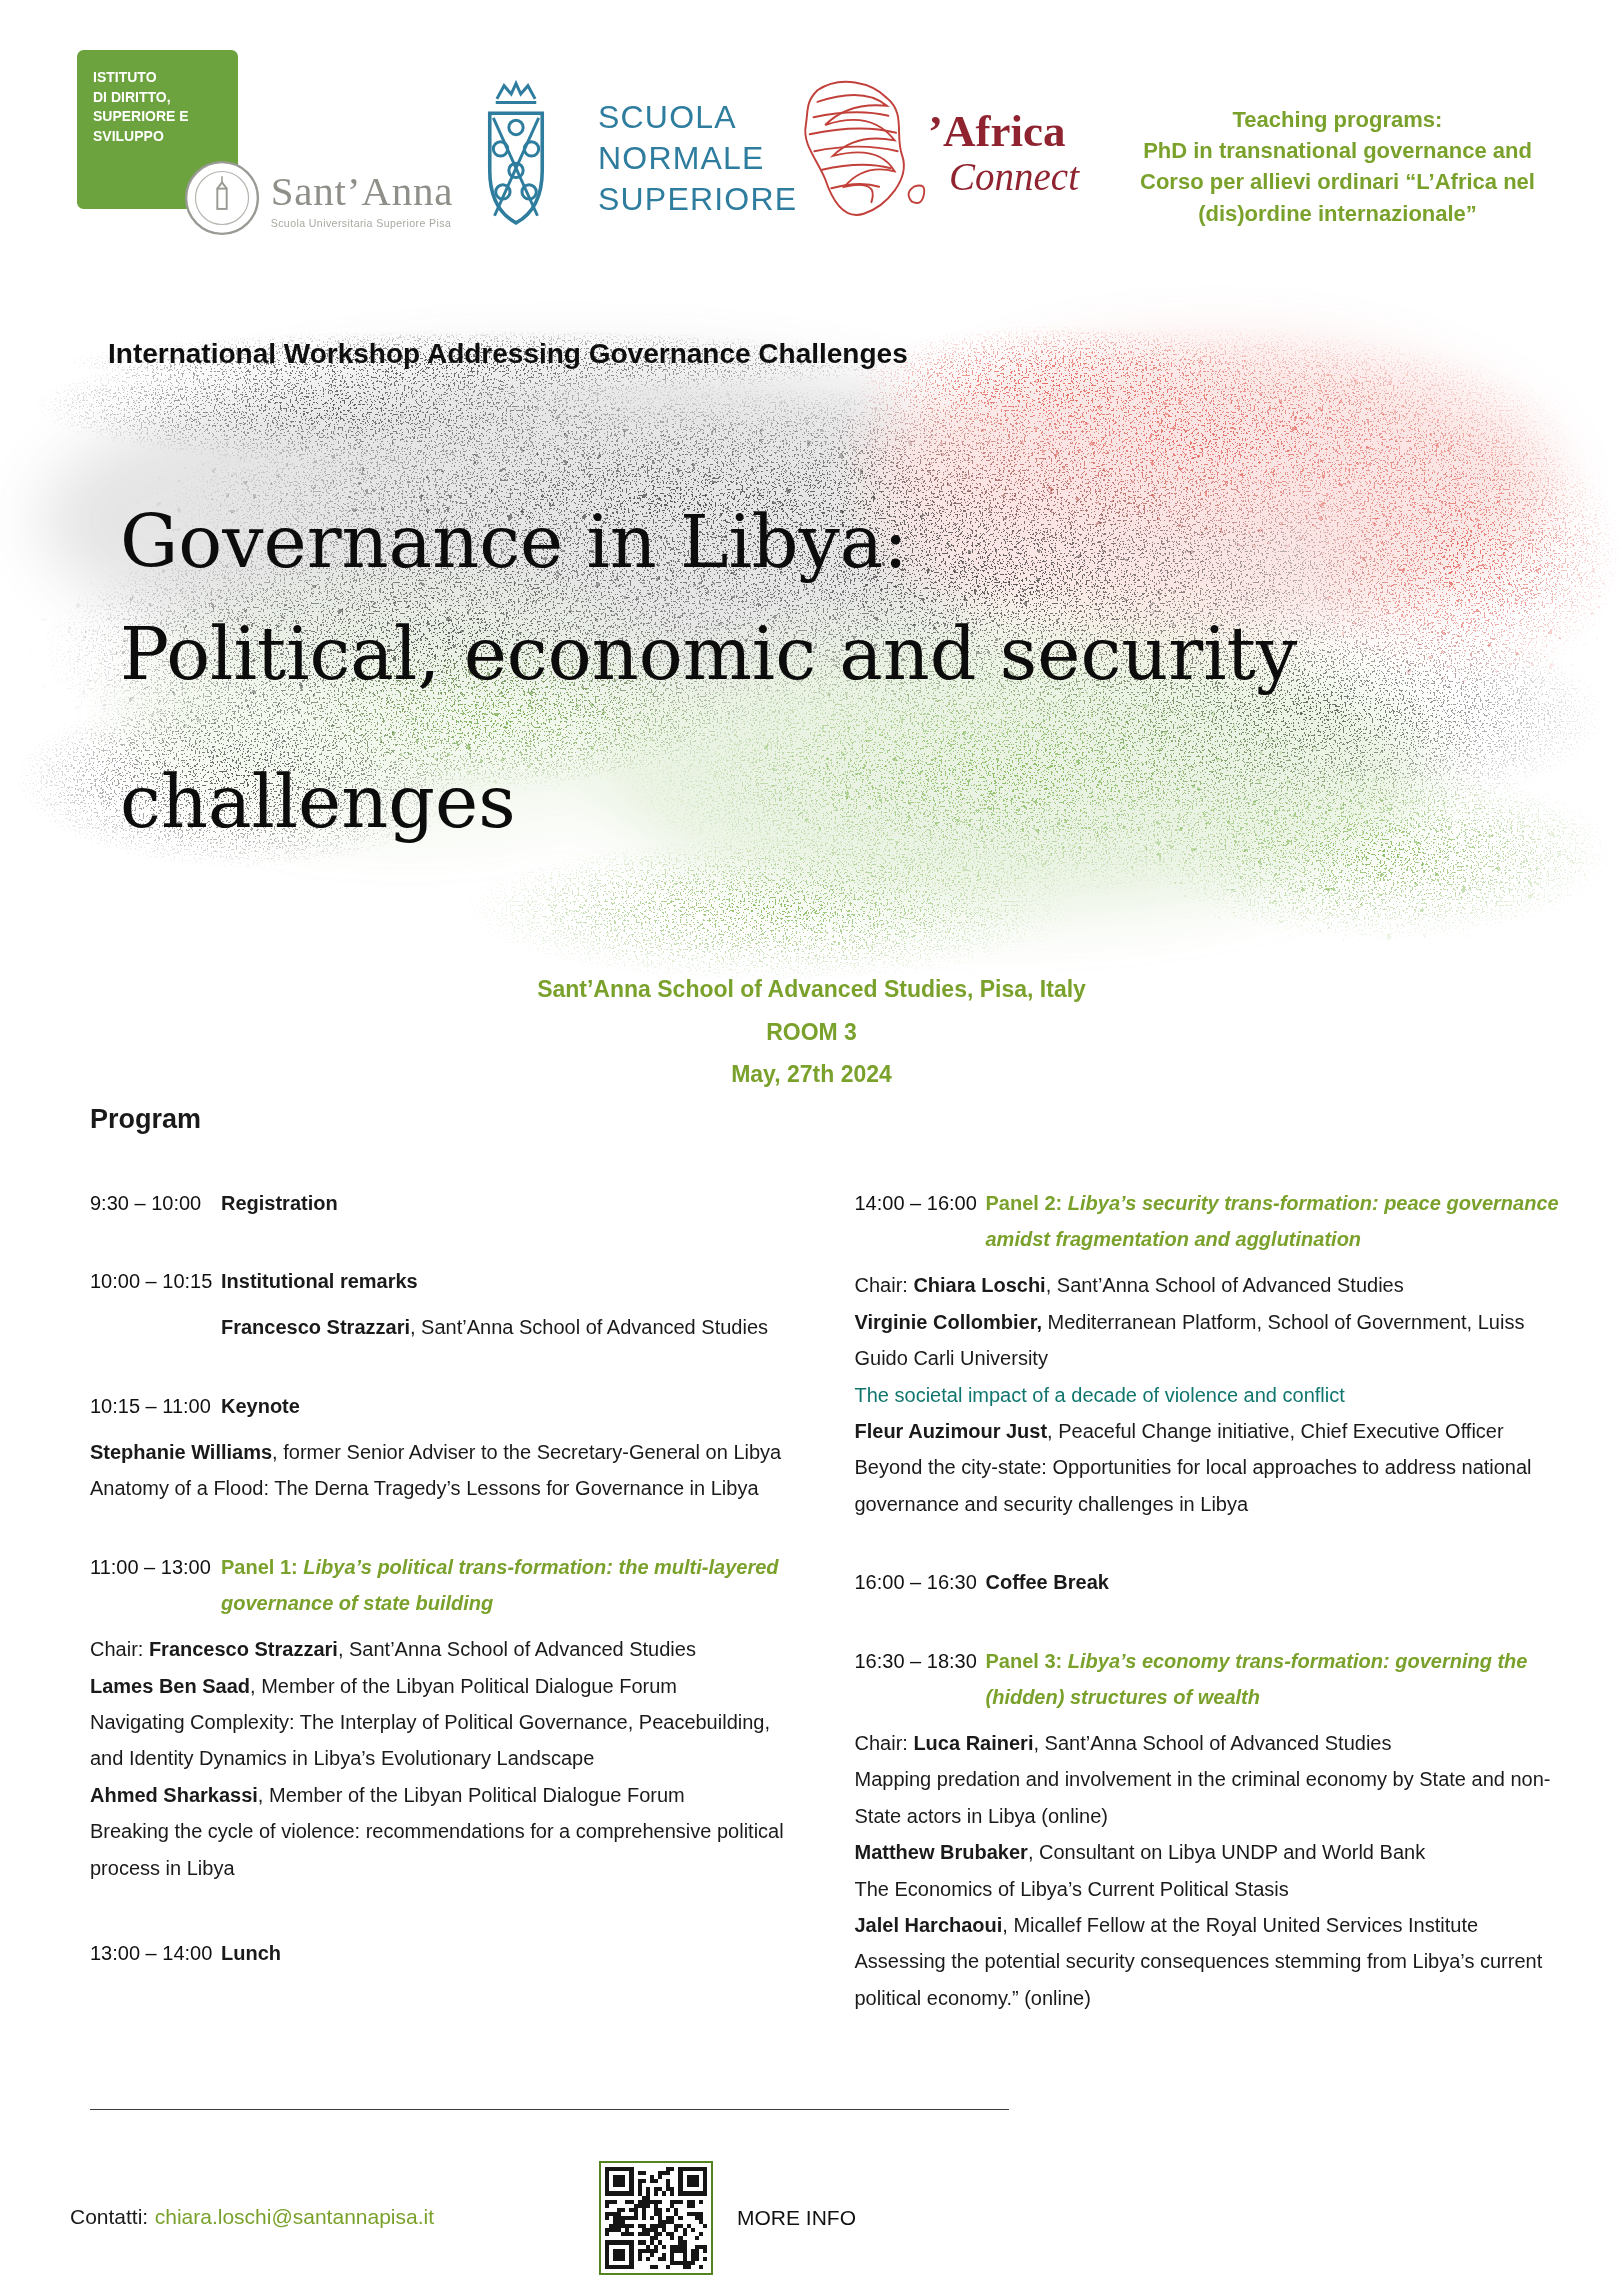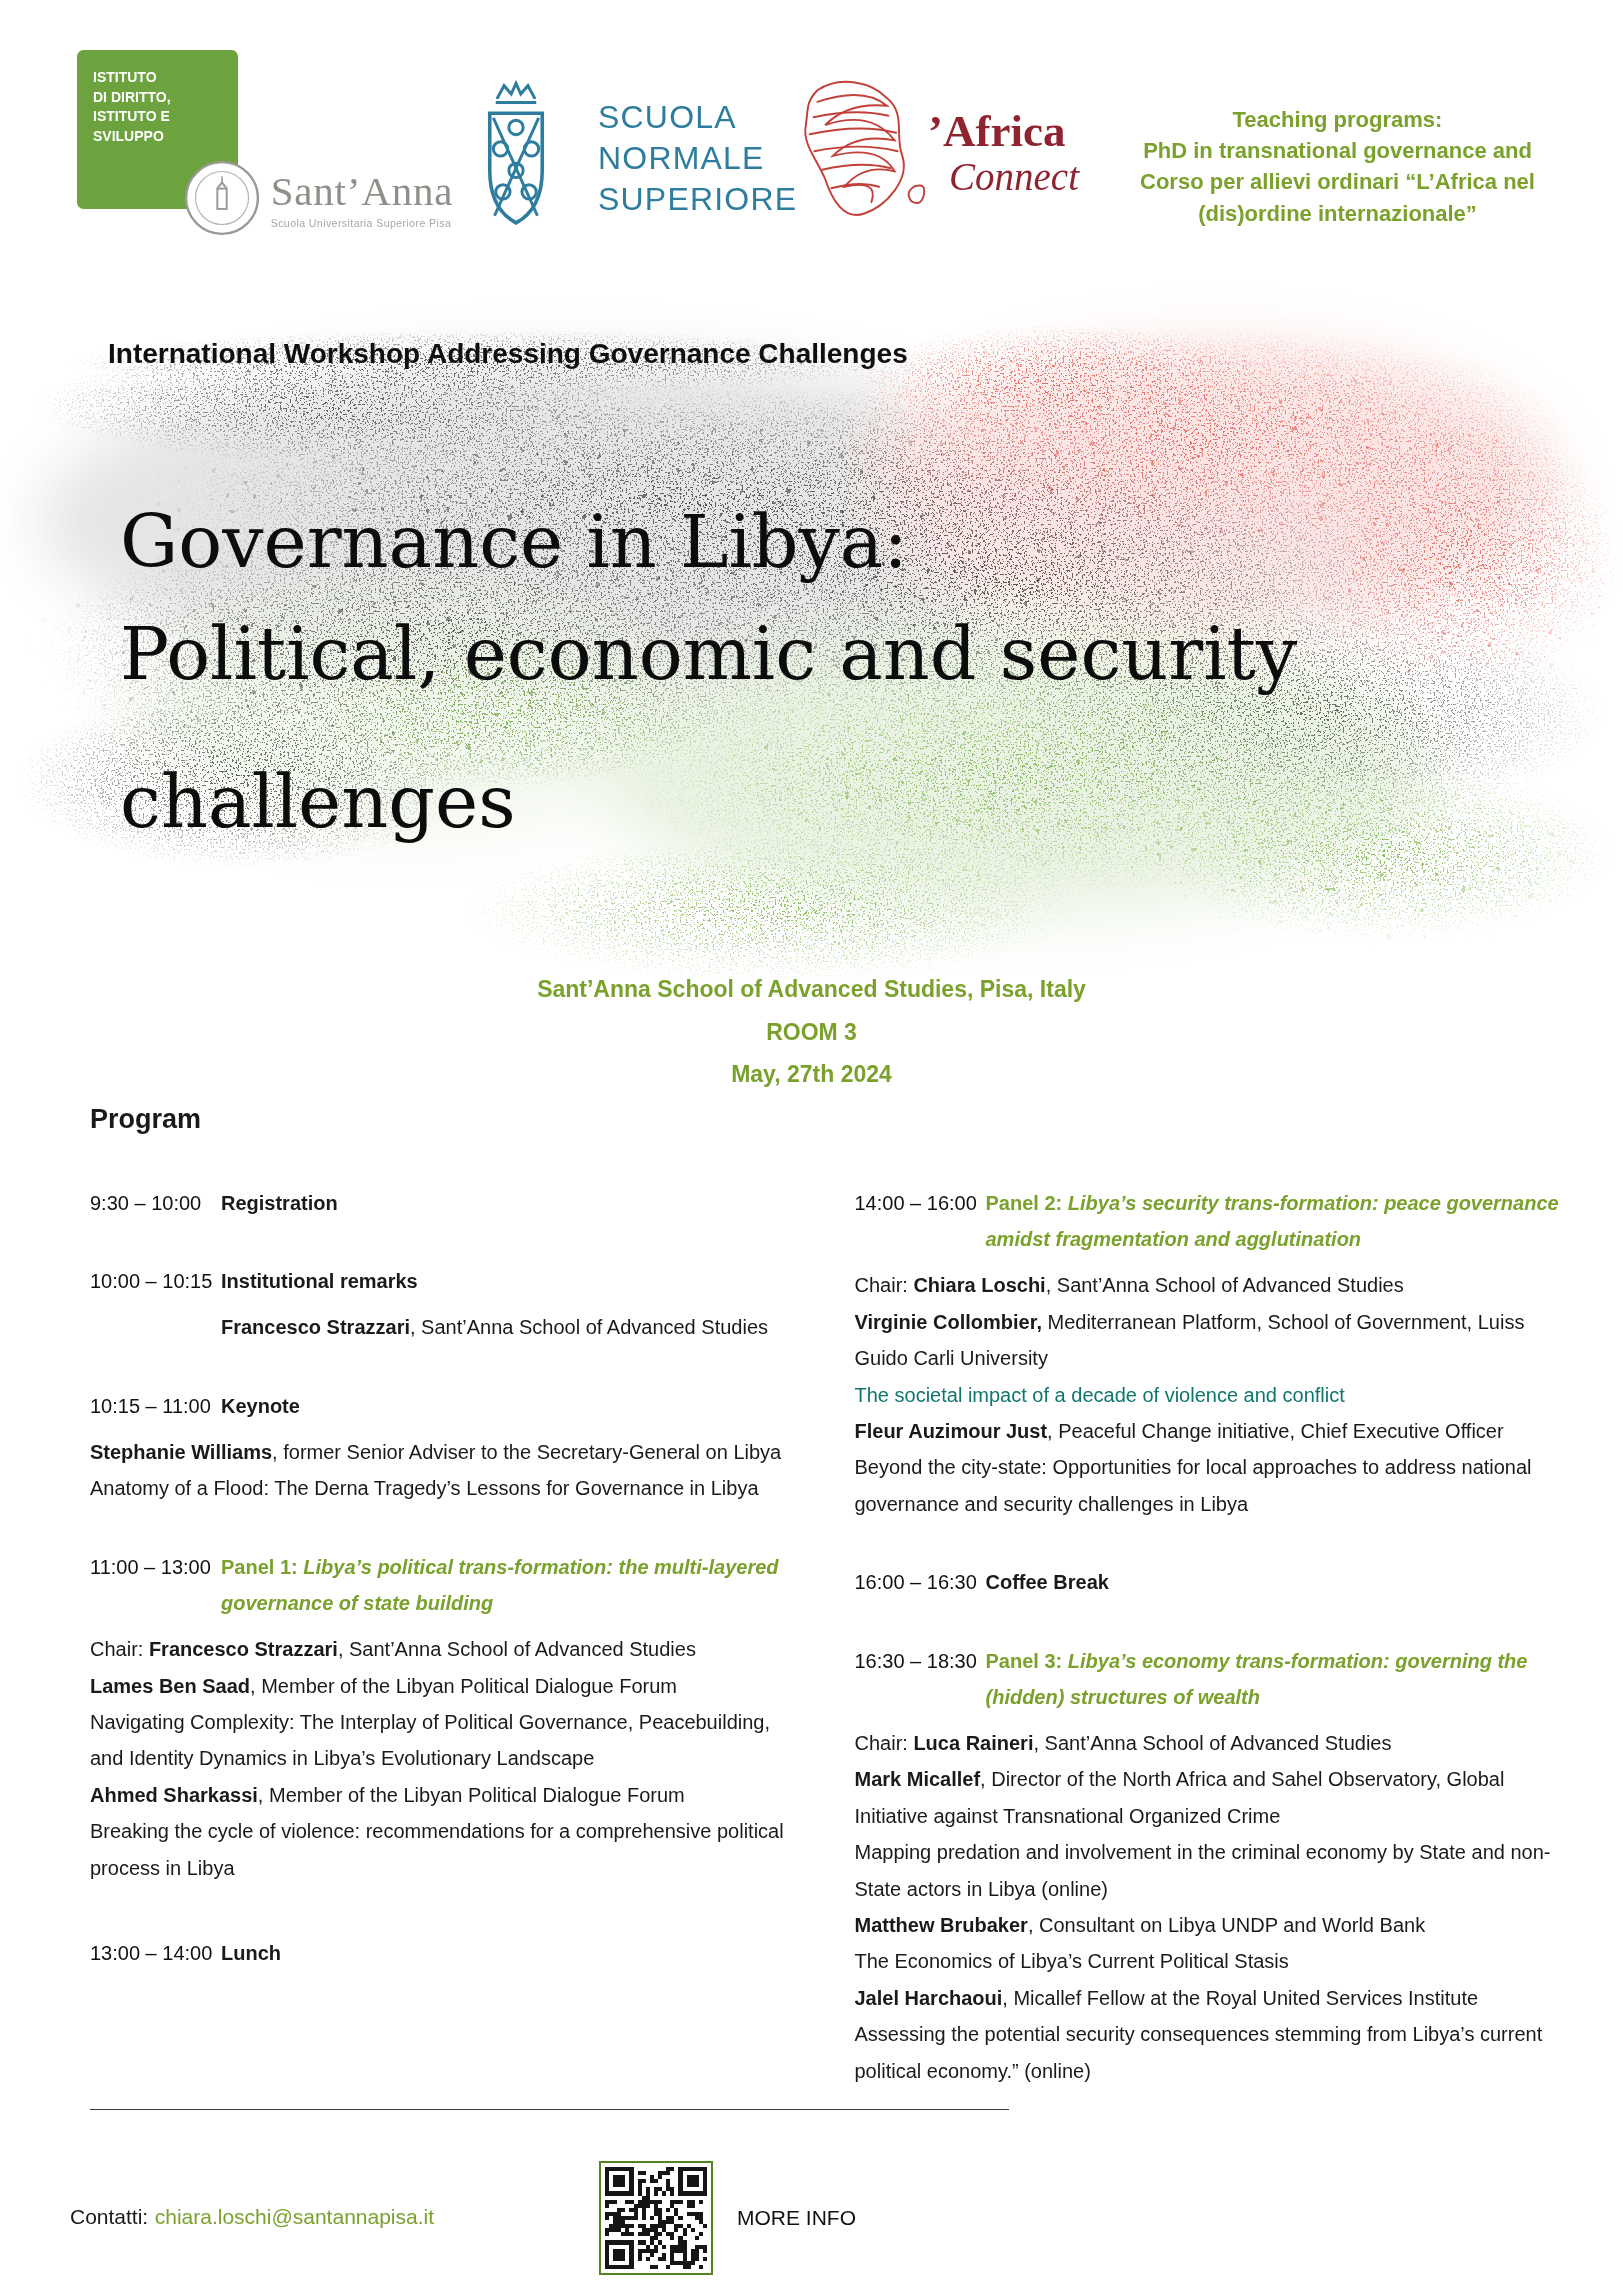--- a/index.html
+++ b/index.html
@@ -143,21 +143,21 @@
     <ellipse cx="1250" cy="950" rx="500" ry="160" fill="url(#gGreen)"></ellipse>
     <ellipse cx="1700" cy="1050" rx="290" ry="110" fill="url(#gGreen)"></ellipse>
     <ellipse cx="620" cy="880" rx="280" ry="95" fill="url(#gGreen)"></ellipse>
     <ellipse cx="950" cy="1120" rx="380" ry="90" fill="url(#gGreen)"></ellipse>
   </g>
 </svg>
 
 <div class="inst-box">
   <div>ISTITUTO</div>
   <div>DI DIRITTO,</div>
-  <div>ISTITUTO E</div>
+  <div>SUPERIORE E</div>
   <div>SVILUPPO</div>
 </div>
 
 <div class="santanna">
   <svg width="78" height="78" viewBox="0 0 100 100">
     <circle cx="50" cy="50" r="46" fill="#ffffff" stroke="#9a9a94" stroke-width="3"></circle>
     <circle cx="50" cy="50" r="34" fill="none" stroke="#b5b5af" stroke-width="1.5"></circle>
     <rect x="44" y="38" width="12" height="26" fill="none" stroke="#9a9a94" stroke-width="2.5"></rect>
     <path d="M44 38 L50 30 L56 38" fill="none" stroke="#9a9a94" stroke-width="2.5"></path>
     <line x1="50" y1="30" x2="50" y2="22" stroke="#9a9a94" stroke-width="2"></line>
@@ -294,21 +294,20 @@
           <div class="session-title"><span class="sb">Coffee Break</span></div>
         </div>
       </div>
       <div class="entry">
         <div class="entry-head">
           <span class="time">16:30 – 18:30</span>
           <div class="session-title"><span class="sg sb">Panel 3: </span><span class="sg sb si">Libya’s economy trans-formation: governing the</span><div class="title2"><span class="sg sb si">(hidden) structures of wealth</span></div></div>
         </div>
         <div class="entry-body">
           <p class="pline"><span>Chair: </span><span class="sb">Luca Raineri</span><span>, Sant’Anna School of Advanced Studies</span></p>
-          <p class="pline"><span class="sb">Mark Micallef</span><span>, Director of the North Africa and Sahel Observatory, Global Initiative against Transnational Organized Crime</span></p>
           <p class="pline"><span>Mapping predation and involvement in the criminal economy by State and non-State actors in Libya (online)</span></p>
           <p class="pline"><span class="sb">Matthew Brubaker</span><span>, Consultant on Libya UNDP and World Bank</span></p>
           <p class="pline"><span>The Economics of Libya’s Current Political Stasis</span></p>
           <p class="pline"><span class="sb">Jalel Harchaoui</span><span>, Micallef Fellow at the Royal United Services Institute</span></p>
           <p class="pline"><span>Assessing the potential security consequences stemming from Libya’s current political economy.” (online)</span></p>
         </div>
       </div>
     </div>
 </div>
 

